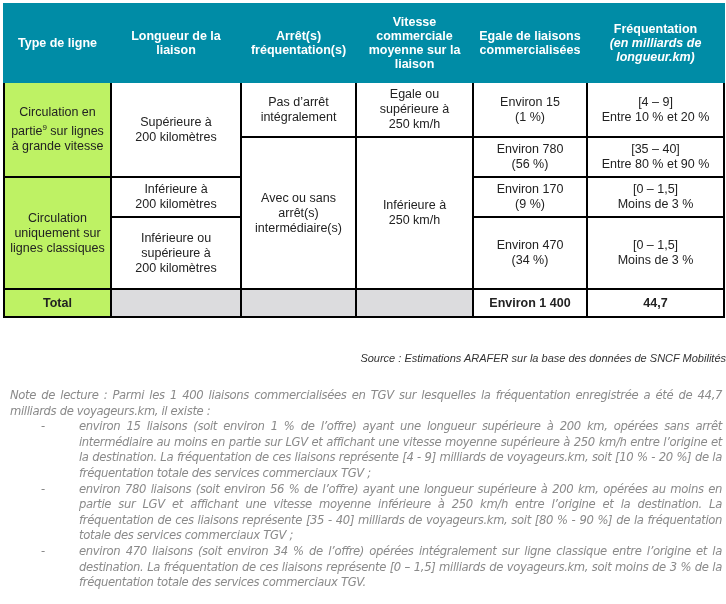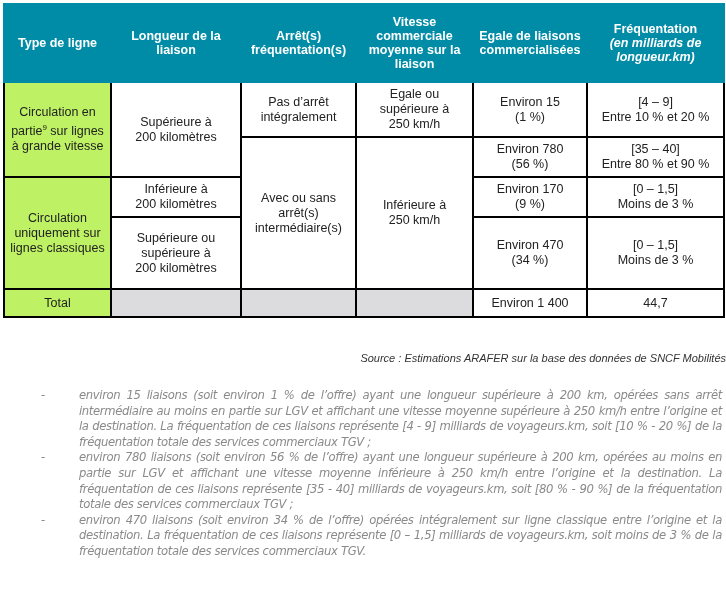--- a/index.html
+++ b/index.html
@@ -8,21 +8,21 @@
   .topcut { position:absolute; left:0; top:0; width:726px; height:3px; background:#fff; }
   table.t { position:absolute; left:3px; top:3px; width:720px; border-collapse: collapse; table-layout: fixed; }
   table.t td, table.t th { border: 2px solid #000000; text-align: center; vertical-align: middle;
          font-size: 12.5px; line-height: 15px; padding: 0 4px; }
   table.t th { background: #008ca6; color: #fff; font-weight: bold; font-size: 12.5px; line-height: 14px;
          border-color: #008ca6; height: 76px; }
   table.t th .it { font-style: italic; }
   td.type { background: #bef264; }
   td.white { background: #fff; }
   td.gray { background: #dcdcde; }
-  td.bold { font-weight: normal; font-size: 13px; }
+  td.bold { font-weight: bold; font-size: 13px; }
   .r1 { height: 55px; } .r2 { height: 40px; } .r3 { height: 40px; } .r4 { height: 72px; } .r5 { height: 28px; }
   .source { position:absolute; left:0; width:726px; top:352px; text-align:right; font-size:11px;
             font-style: italic; color:#333; font-family: "Liberation Sans", sans-serif; }
   .note { position:absolute; left:10px; top:388px; width:712px; font-size:11.6px; line-height:15.6px;
           font-style: italic; color:#8a8a8a; text-align: justify; font-family: "DejaVu Sans", sans-serif;
           letter-spacing: -0.35px; }
   .note p { margin: 0; }
   .note ul { list-style: none; margin: 0; padding: 0; }
   .note li { position: relative; padding-left: 69px; margin: 0; text-align: justify; }
   .note li .dash { position: absolute; left: 31px; top: 0; font-style: normal; }
@@ -112,21 +112,21 @@
         <span>Environ 170</span><br>
         <span>(9 %)</span>
       </td>
       <td class="white">
         <span>[0 – 1,5]</span><br>
         <span>Moins de 3 %</span>
       </td>
     </tr>
     <tr class="r4">
       <td class="white">
-        <span>Supérieure ou</span><br>
+        <span>Inférieure ou</span><br>
         <span>supérieure à</span><br>
         <span>200 kilomètres</span>
       </td>
       <td class="white">
         <span>Environ 470</span><br>
         <span>(34 %)</span>
       </td>
       <td class="white">
         <span>[0 – 1,5]</span><br>
         <span>Moins de 3 %</span>
@@ -141,18 +141,19 @@
       <td class="white bold">44,7</td>
     </tr>
   </tbody>
 </table>
 
 <div class="source">
   <span>Source : </span><span>Estimations ARAFER sur la base des données de SNCF Mobilités</span>
 </div>
 
 <div class="note">
+  <p>Note de lecture : Parmi les 1 400 liaisons commercialisées en TGV sur lesquelles la fréquentation enregistrée a été de 44,7 milliards de voyageurs.km, il existe :</p>
   <ul>
     <li><span class="dash">-</span><span>environ 15 liaisons (soit environ 1 % de l’offre) ayant une longueur supérieure à 200 km, opérées sans arrêt intermédiaire au moins en partie sur LGV et affichant une vitesse moyenne supérieure à 250 km/h entre l’origine et la destination. La fréquentation de ces liaisons représente [4 - 9] milliards de voyageurs.km, soit [10 % - 20 %] de la fréquentation totale des services commerciaux TGV ;</span></li>
     <li><span class="dash">-</span><span>environ 780 liaisons (soit environ 56 % de l’offre) ayant une longueur supérieure à 200 km, opérées au moins en partie sur LGV et affichant une vitesse moyenne inférieure à 250 km/h entre l’origine et la destination. La fréquentation de ces liaisons représente [35 - 40] milliards de voyageurs.km, soit [80 % - 90 %] de la fréquentation totale des services commerciaux TGV ;</span></li>
     <li><span class="dash">-</span><span>environ 470 liaisons (soit environ 34 % de l’offre) opérées intégralement sur ligne classique entre l’origine et la destination. La fréquentation de ces liaisons représente [0 – 1,5] milliards de voyageurs.km, soit moins de 3 % de la fréquentation totale des services commerciaux TGV.</span></li>
   </ul>
 </div>
 
 </body></html>

